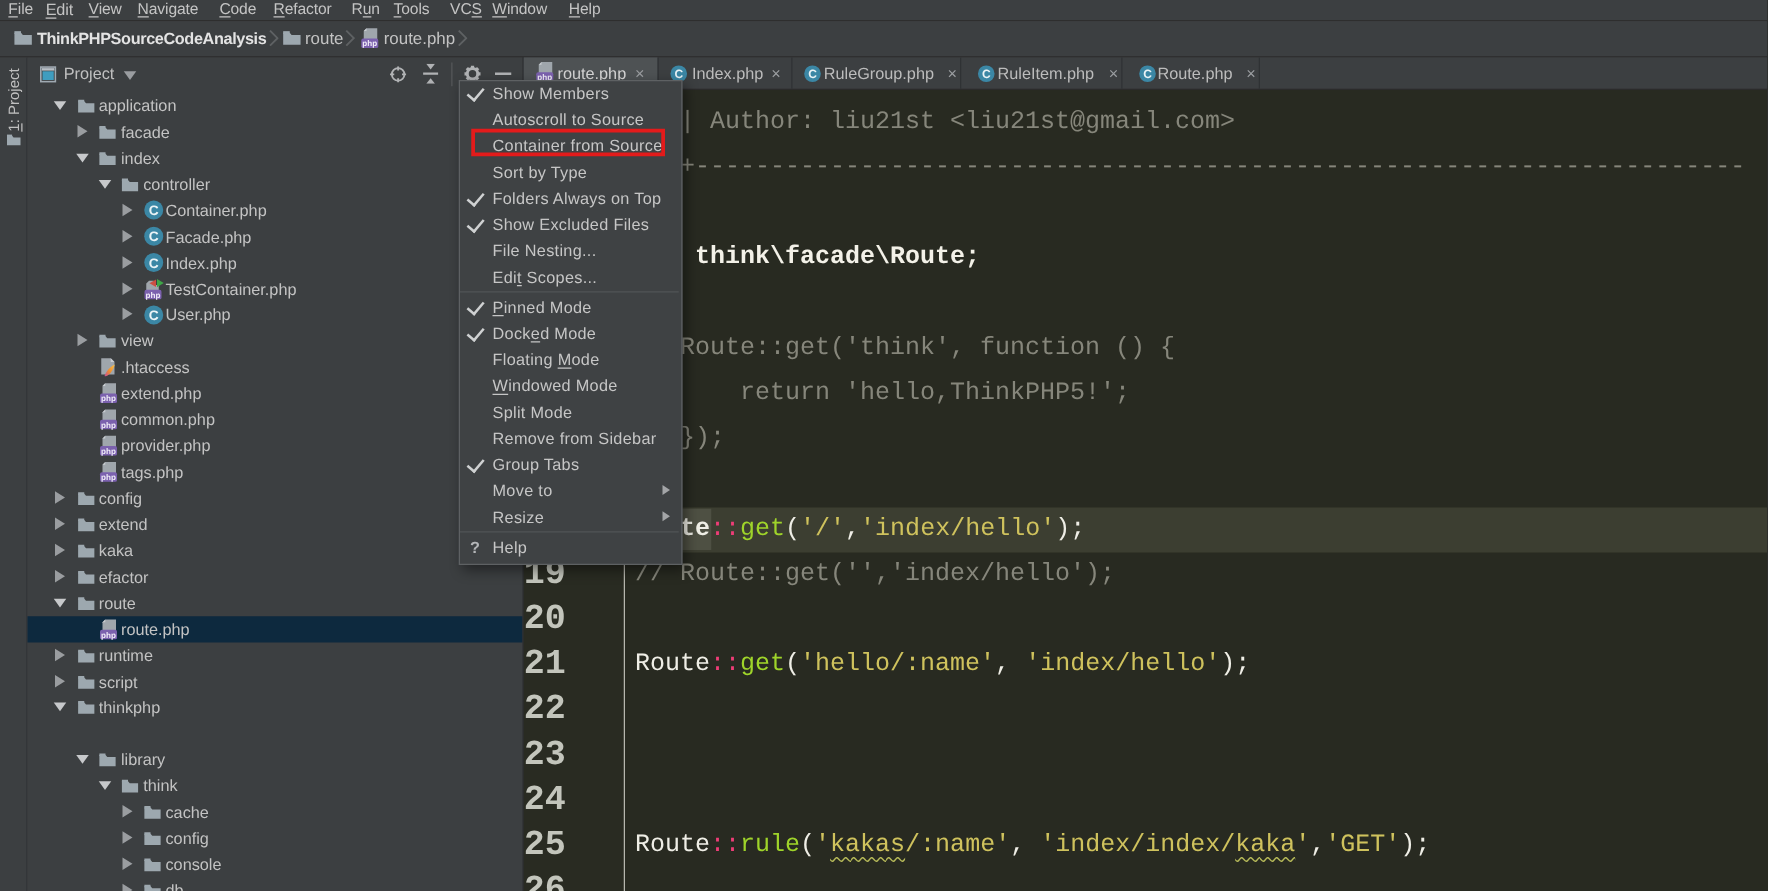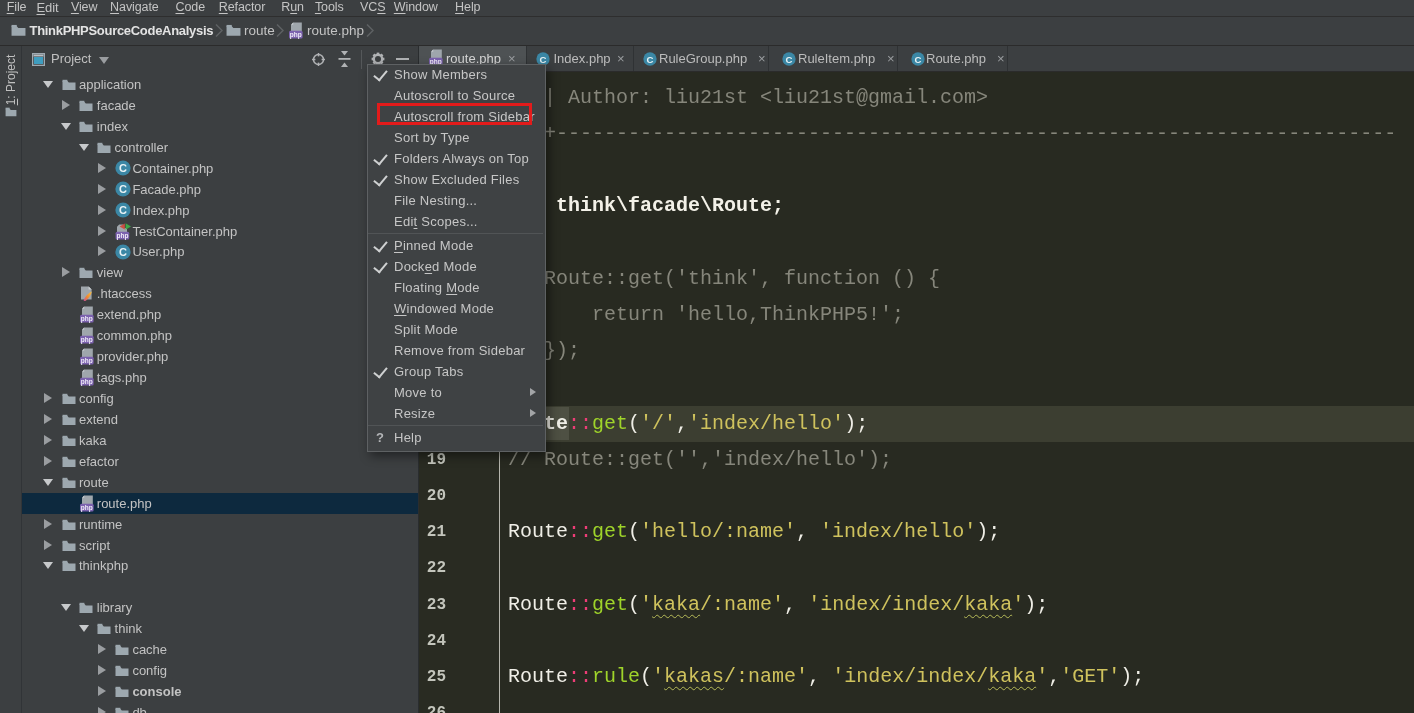--- a/index.html
+++ b/index.html
@@ -1,21 +1,21 @@
 <!DOCTYPE html>
 <html><head><meta charset="utf-8"><style>
 
 html,body{margin:0;padding:0;background:#2b2b2b;}
 #app{position:relative;width:1414px;height:713px;overflow:hidden;background:#3c3f41;
   font-family:"Liberation Sans",sans-serif;-webkit-font-smoothing:antialiased;}
 .abs{position:absolute;}
 .code{position:absolute;left:508px;height:36.2px;line-height:36.2px;white-space:pre;
   font-family:"Liberation Mono",monospace;font-size:20px;color:#efeee6;}
 .num{position:absolute;left:419px;width:27px;height:36.2px;line-height:36.2px;text-align:right;
-  font-family:"Liberation Mono",monospace;font-size:16px;font-weight:bold;color:#c3c5bc;}
+  font-family:"Liberation Mono",monospace;font-size:28px;font-weight:bold;color:#c3c5bc;}
 .c{color:#86867b;} .s{color:#cfc25d;} .f{color:#9fd42a;} .p{color:#ee3d77;}
 .sq{text-decoration:underline;text-decoration-style:wavy;text-decoration-color:#b6ba58;text-decoration-thickness:1px;text-underline-offset:4px;}
 .trow{position:absolute;left:22px;width:396px;height:21px;font-size:13px;color:#c3c3c3;line-height:21px;}
 .mi{position:relative;height:21px;line-height:21px;padding-left:26px;font-size:13px;letter-spacing:0.25px;color:#c6c6c6;}
 .tabt{position:absolute;top:46px;height:25px;line-height:25px;font-size:13px;color:#bcbcbc;}
 u{text-underline-offset:2px;}
 </style></head><body>
 <div id="app">
 <div class="abs" style="left:0;top:0;width:1414px;height:16px;background:#3c3f41;border-bottom:1px solid #2e2e2e"></div>
 <div class="abs" style="left:6.7px;top:0;height:15px;line-height:15px;font-size:12.5px;letter-spacing:-0.1px;color:#c4c4c4"><u>F</u>ile</div>
@@ -328,21 +328,21 @@
       <span style="position:absolute;left:110.4px;top:0">cache</span>
 </div>
 <div class="trow" style="top:660.0px;">
 <span style="position:absolute;left:75.60000000000001px;top:5px;width:0;height:0;border-left:8px solid #9a9da0;border-top:5.5px solid transparent;border-bottom:5.5px solid transparent"></span>
       <svg style="position:absolute;left:93.0px;top:5px" width="14" height="12" viewBox="0 0 14 12">
         <path d="M0.5 2 L0.5 11 L13.5 11 L13.5 3.6 L6.8 3.6 L5.4 2 Z" fill="#9da8af"></path>
         <rect x="0.5" y="0.8" width="4.9" height="2" fill="#9da8af"></rect>
       </svg>
       <span style="position:absolute;left:110.4px;top:0">config</span>
 </div>
-<div class="trow" style="top:681.0px;font-weight:bold;">
+<div class="trow" style="top:681.0px;">
 <span style="position:absolute;left:75.60000000000001px;top:5px;width:0;height:0;border-left:8px solid #9a9da0;border-top:5.5px solid transparent;border-bottom:5.5px solid transparent"></span>
       <svg style="position:absolute;left:93.0px;top:5px" width="14" height="12" viewBox="0 0 14 12">
         <path d="M0.5 2 L0.5 11 L13.5 11 L13.5 3.6 L6.8 3.6 L5.4 2 Z" fill="#9da8af"></path>
         <rect x="0.5" y="0.8" width="4.9" height="2" fill="#9da8af"></rect>
       </svg>
       <span style="position:absolute;left:110.4px;top:0">console</span>
 </div>
 <div class="trow" style="top:701.9px;">
 <span style="position:absolute;left:75.60000000000001px;top:5px;width:0;height:0;border-left:8px solid #9a9da0;border-top:5.5px solid transparent;border-bottom:5.5px solid transparent"></span>
       <svg style="position:absolute;left:93.0px;top:5px" width="14" height="12" viewBox="0 0 14 12">
@@ -378,21 +378,20 @@
 <div class="num" style="top:695.2px">26</div>
 <div class="code" style="top:79.8px"><span class="c">// | Author: liu21st &lt;liu21st@gmail.com&gt;</span></div>
 <div class="code" style="top:116.0px"><span class="c">// +----------------------------------------------------------------------</span></div>
 <div class="code" style="top:188.4px"><span style="color:#cc7832">use </span><span style="font-weight:bold;color:#f3f1e8">think\facade\Route;</span></div>
 <div class="code" style="top:260.8px"><span class="c">// Route::get('think', function () {</span></div>
 <div class="code" style="top:297.0px"><span class="c">//     return 'hello,ThinkPHP5!';</span></div>
 <div class="code" style="top:333.2px"><span class="c">// });</span></div>
 <div class="code" style="top:405.6px"><span style="font-weight:bold">Route</span><span class="p">::</span><span class="f">get</span>(<span class="s">'/'</span>,<span class="s">'index/hello'</span>);</div>
 <div class="code" style="top:441.8px"><span class="c">// Route::get('','index/hello');</span></div>
 <div class="code" style="top:514.2px">Route<span class="p">::</span><span class="f">get</span>(<span class="s">'hello/:name'</span>, <span class="s">'index/hello'</span>);</div>
-<div class="code" style="top:586.6px">Route<span class="p">::</span><span class="f">get</span>(<span class="s">'<span class="sq">kaka</span>/:name'</span>, <span class="s">'index/index/<span class="sq">kaka</span>'</span>);</div>
 <div class="code" style="top:659.0px">Route<span class="p">::</span><span class="f">rule</span>(<span class="s">'<span class="sq">kakas</span>/:name'</span>, <span class="s">'index/index/<span class="sq">kaka</span>'</span>,<span class="s">'GET'</span>);</div>
 <div class="abs" style="left:419px;top:46px;width:995px;height:25px;background:#3c3f41"></div>
 <div class="abs" style="left:419px;top:71px;width:995px;height:1px;background:#2b2b2b"></div>
 <div class="abs" style="left:419px;top:46px;width:107px;height:25px;background:#4e5254"></div>
 <div class="abs" style="left:526px;top:46px;width:1px;height:25px;background:#2f3234"></div>
 <div class="abs" style="left:632.5px;top:46px;width:1px;height:25px;background:#2f3234"></div>
 <div class="abs" style="left:767.5px;top:46px;width:1px;height:25px;background:#2f3234"></div>
 <div class="abs" style="left:897px;top:46px;width:1px;height:25px;background:#2f3234"></div>
 <div class="abs" style="left:1007px;top:46px;width:1px;height:25px;background:#2f3234"></div>
 <svg style="position:absolute;left:428px;top:49px" width="16" height="17" viewBox="0 0 16 17">
@@ -424,21 +423,21 @@
 <svg style="position:absolute;left:911px;top:51.5px" width="14" height="14" viewBox="0 0 16 16">
       <circle cx="8" cy="8" r="7.6" fill="#3b87a5"></circle>
       <text x="8" y="12.2" font-family="Liberation Sans,sans-serif" font-size="11" font-weight="bold" fill="#eaf3f6" text-anchor="middle">C</text>
     </svg>
 <div class="tabt" style="left:926px">Route.php</div>
 <span style="position:absolute;left:997px;top:51px;font:13px 'Liberation Sans',sans-serif;color:#9b9ea1">×</span>
 <div class="abs" style="left:367px;top:63.5px;width:177px;height:386px;background:#3f4244;border:1px solid #5e6163;box-shadow:3px 4px 10px rgba(0,0,0,0.45);z-index:10"></div>
 <div class="abs" style="left:368px;top:63.9px;width:175px;z-index:11">
 <div class="mi"><span style="position:absolute;left:6px;top:6px;width:11px;height:6px;border-left:2px solid #cfd1d2;border-bottom:2px solid #cfd1d2;transform:rotate(-50deg)"></span>Show Members</div>
 <div class="mi">Autoscroll to Source</div>
-<div class="mi">Autoscroll from Sidebar</div>
+<div class="mi">Container from Source</div>
 <div class="mi">Sort by Type</div>
 <div class="mi"><span style="position:absolute;left:6px;top:6px;width:11px;height:6px;border-left:2px solid #cfd1d2;border-bottom:2px solid #cfd1d2;transform:rotate(-50deg)"></span>Folders Always on Top</div>
 <div class="mi"><span style="position:absolute;left:6px;top:6px;width:11px;height:6px;border-left:2px solid #cfd1d2;border-bottom:2px solid #cfd1d2;transform:rotate(-50deg)"></span>Show Excluded Files</div>
 <div class="mi">File Nesting...</div>
 <div class="mi">Edi<u>t</u> Scopes...</div>
 <div style="height:3px;position:relative">
         <div style="position:absolute;top:1px;left:0;width:100%;height:1px;background:#515456"></div>
       </div>
 <div class="mi"><span style="position:absolute;left:6px;top:6px;width:11px;height:6px;border-left:2px solid #cfd1d2;border-bottom:2px solid #cfd1d2;transform:rotate(-50deg)"></span><u>P</u>inned Mode</div>
 <div class="mi"><span style="position:absolute;left:6px;top:6px;width:11px;height:6px;border-left:2px solid #cfd1d2;border-bottom:2px solid #cfd1d2;transform:rotate(-50deg)"></span>Dock<u>e</u>d Mode</div>

